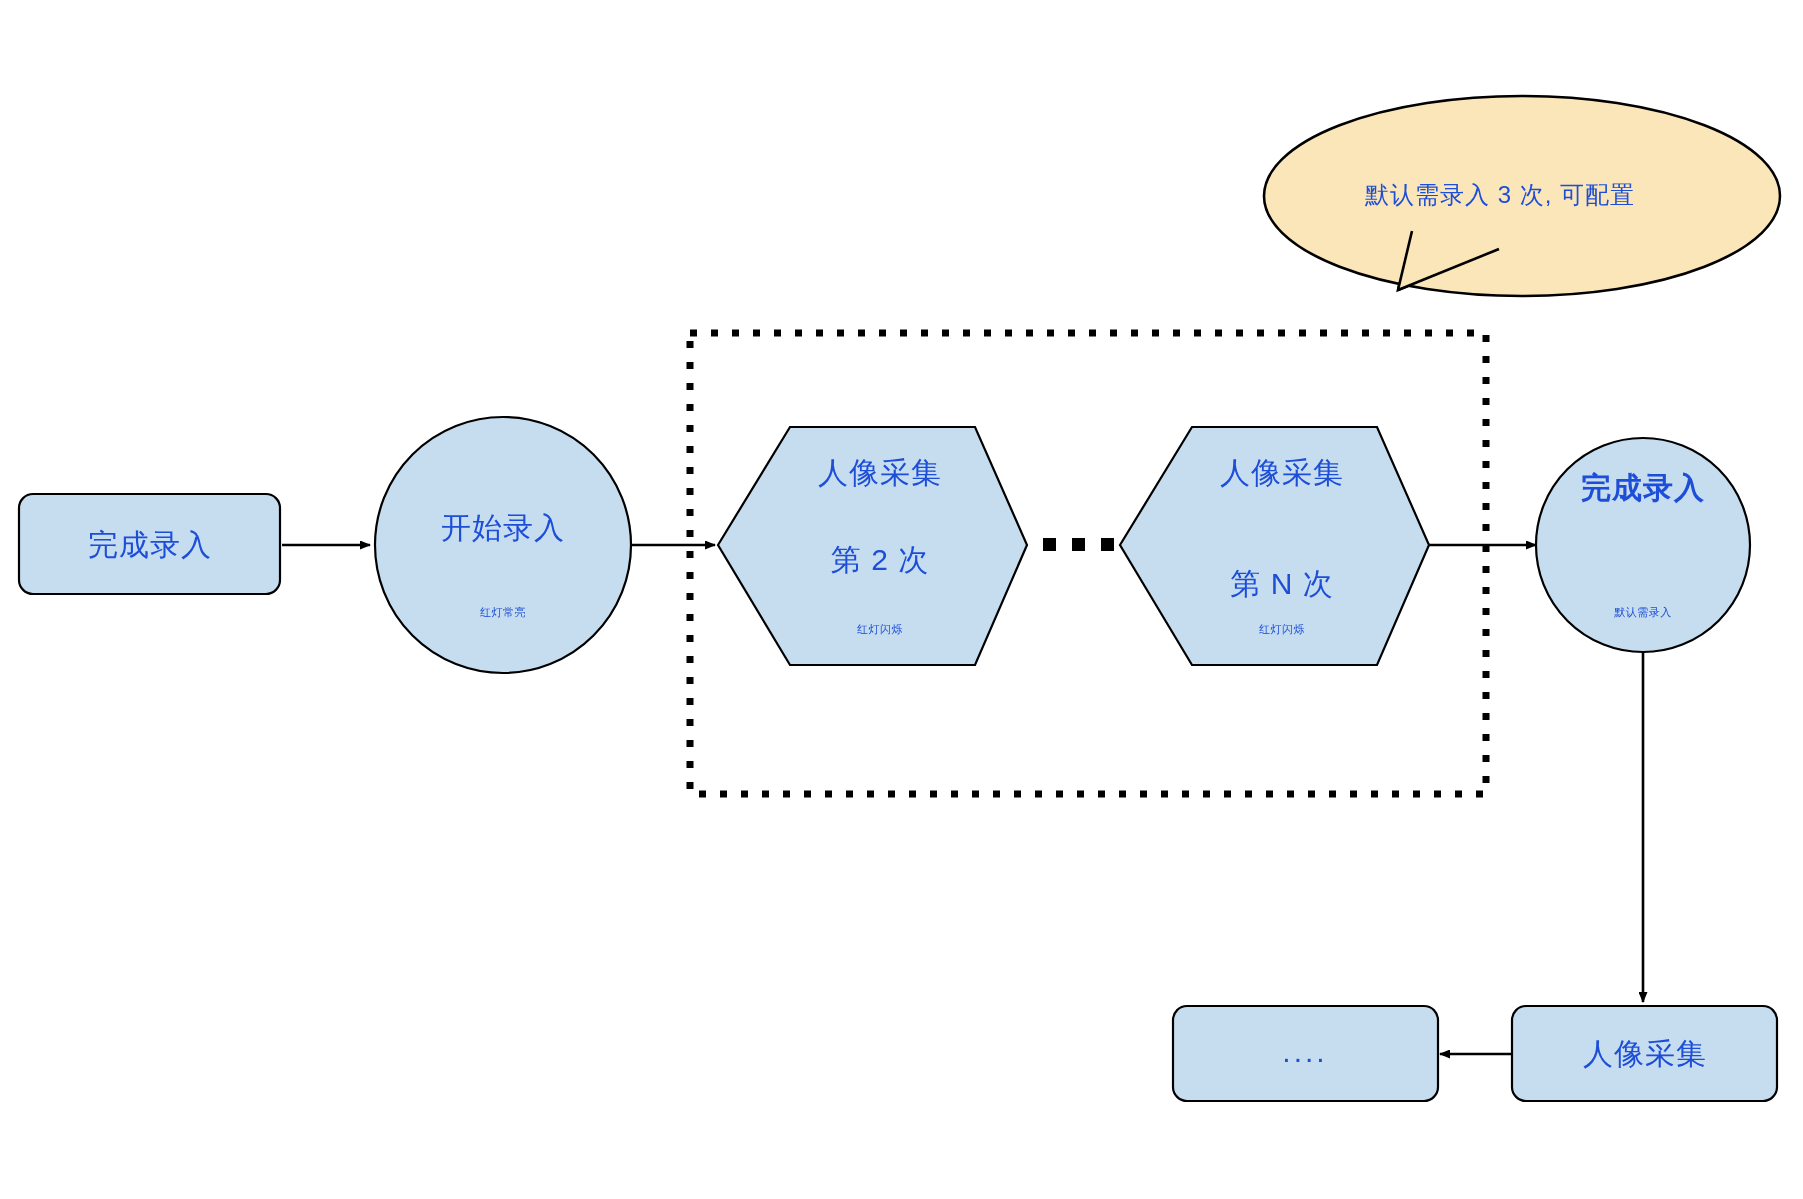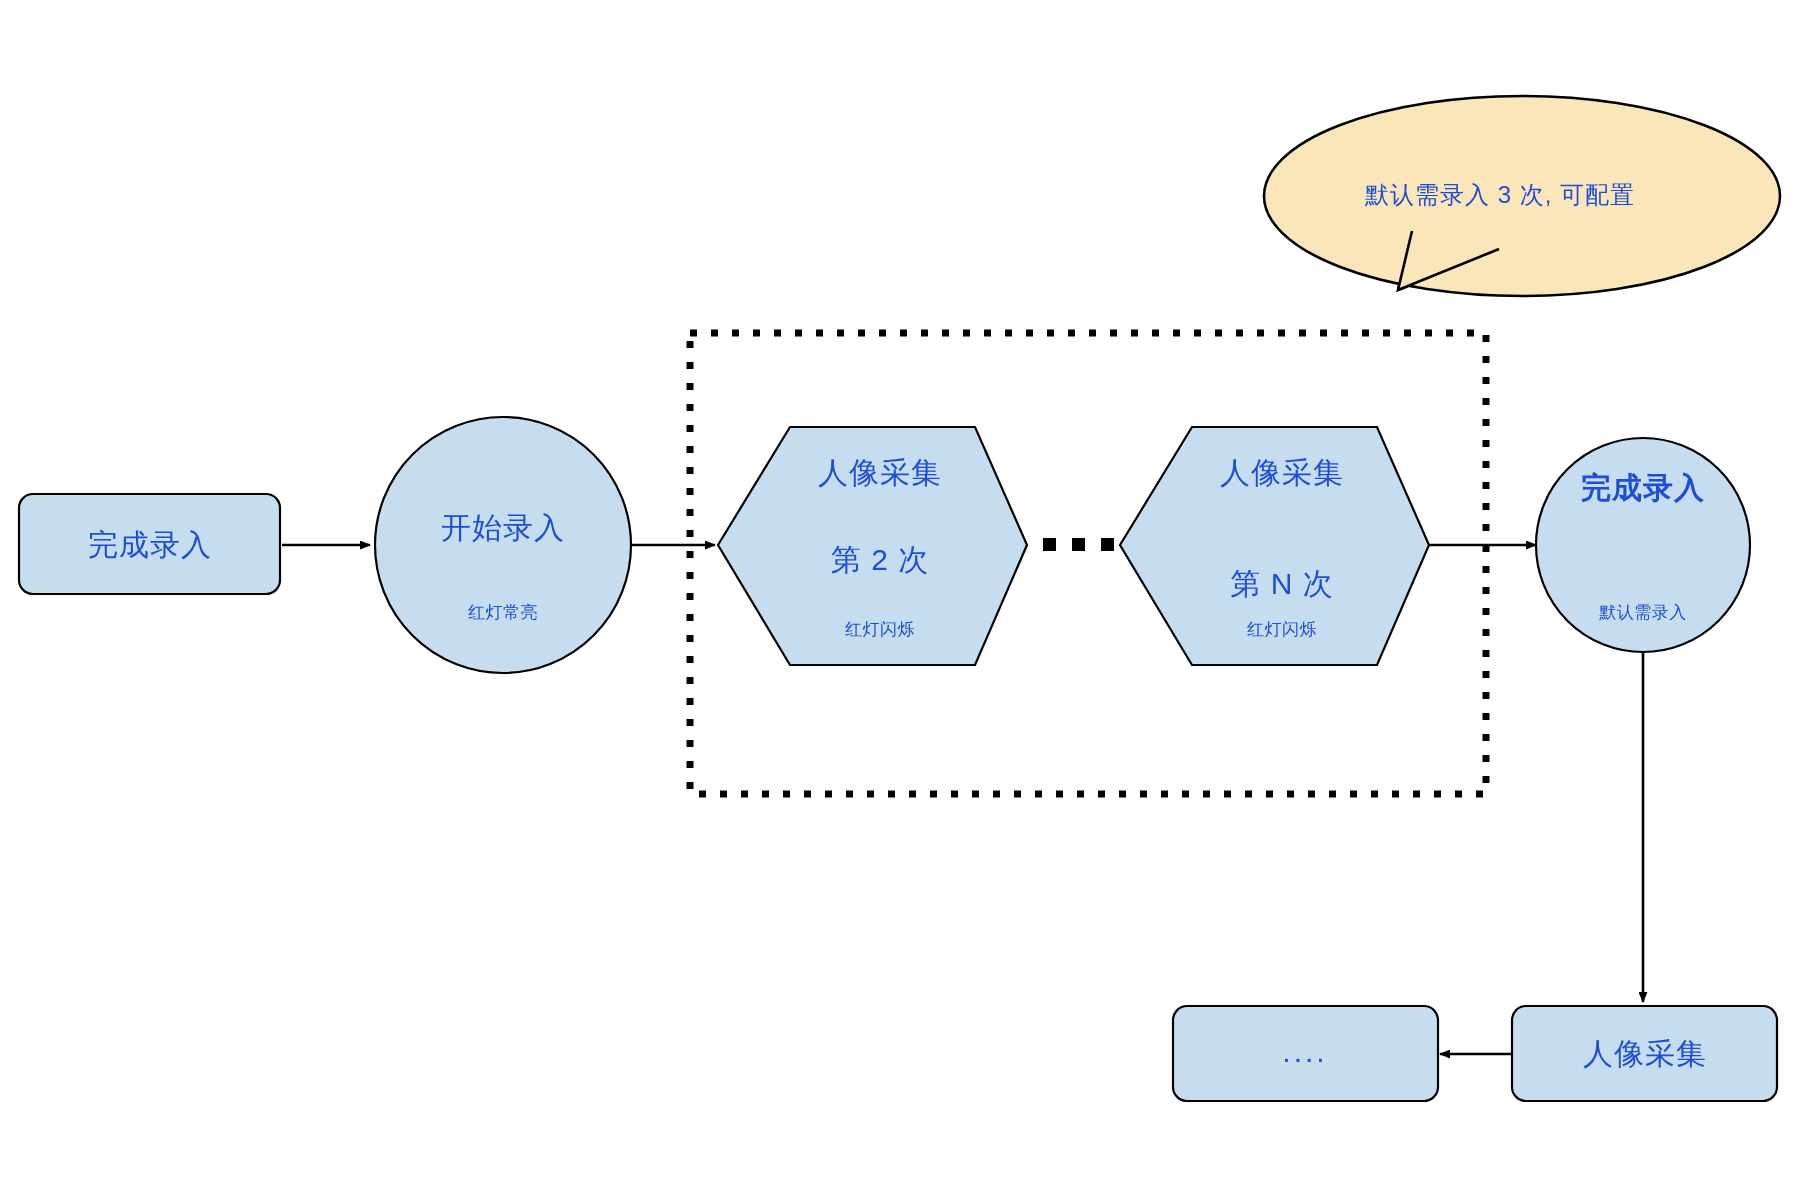--- a/index.html
+++ b/index.html
@@ -56,21 +56,21 @@
     text-align: center;
     white-space: nowrap;
     pointer-events: none;
     font-family: "Liberation Sans", "DejaVu Sans", sans-serif;
   }
   .lbl-main {
     font-size: 30px;
     letter-spacing: 1px;
   }
   .lbl-sub {
-    font-size: 17px;
+    font-size: 11px;
     letter-spacing: 0.5px;
   }
   .lbl-callout {
     font-size: 24px;
     letter-spacing: 1px;
   }
   .lbl-dots {
     font-size: 30px;
     letter-spacing: 3px;
   }

